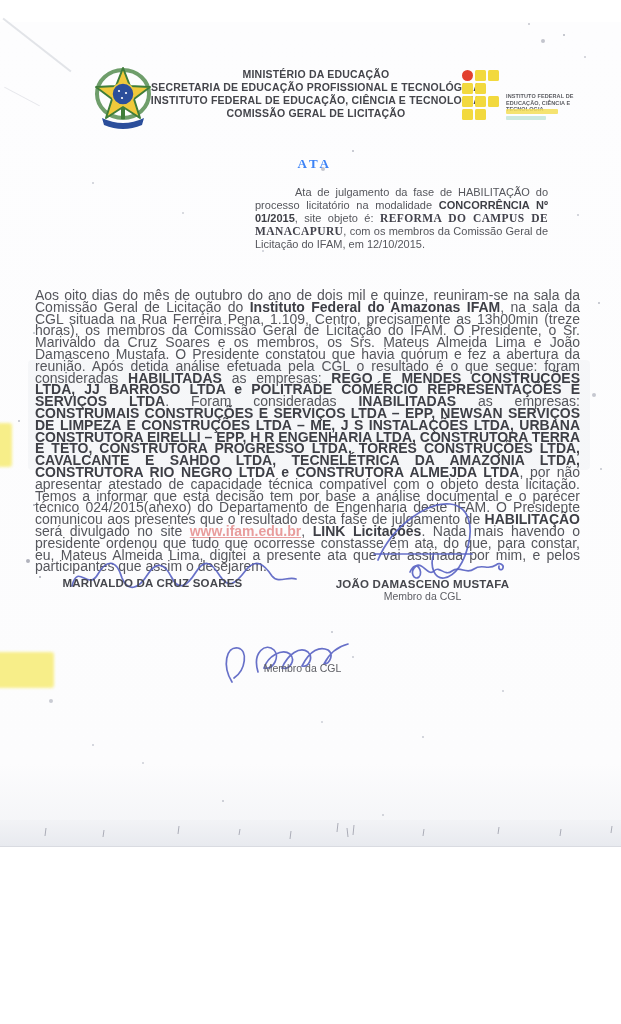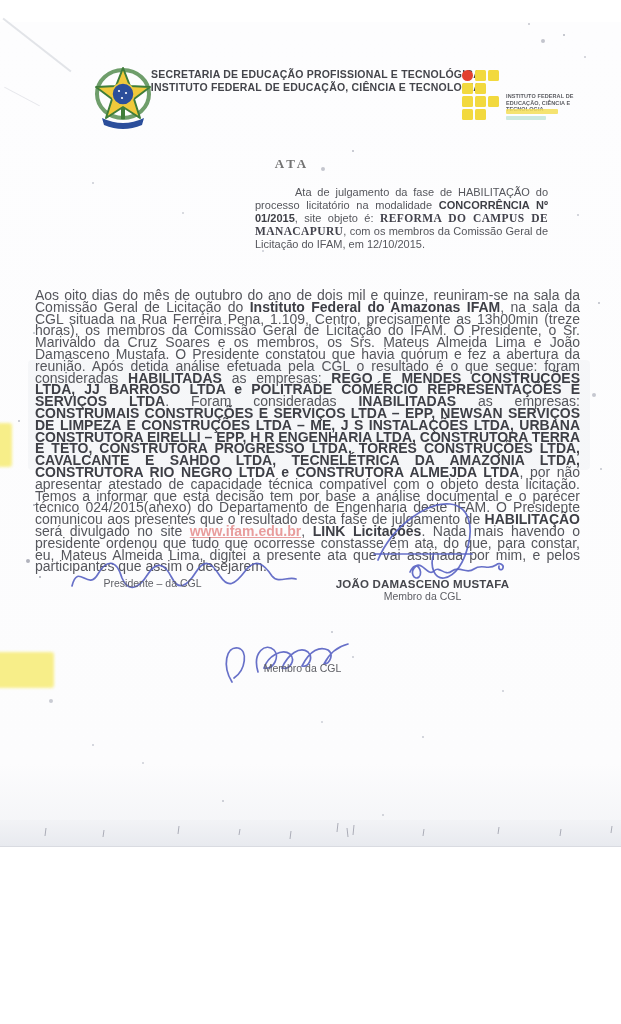--- a/index.html
+++ b/index.html
@@ -23,23 +23,23 @@
   .if-cell.circle{border-radius:50%;background:var(--logo_circle,#e2402f);}
   .if-cell.empty{background:transparent;}
   .if-text{
     position:absolute;left:506px;top:93px;width:100px;
     font-size:5.5px;line-height:6.5px;color:#5a5b60;font-weight:bold;letter-spacing:.1px;
   }
   .if-bar{position:absolute;left:506px;top:109px;width:52px;height:5px;background:#f3de58;opacity:.85;border-radius:1px;}
   .if-bar2{position:absolute;left:506px;top:116px;width:40px;height:4px;background:#bfe3d8;opacity:.8;border-radius:1px;}
   
   .doc-title{
-    position:absolute;left:252px;top:156px;width:80px;text-align:center;
+    position:absolute;left:252px;top:156px;width:80px;text-align:right;
     font-family:"Liberation Serif","DejaVu Serif",serif;font-weight:bold;
-    font-size:13px;letter-spacing:3px;color:#737373;
+    font-size:13px;letter-spacing:3px;color:#3b82f6;
   }
   .intro{
     position:absolute;left:255px;top:186px;width:293px;
     font-size:11px;line-height:12.9px;text-align:justify;color:#55565c;text-indent:40px;
   }
   .body-par{
     position:absolute;left:35px;top:290px;width:545px;
     font-size:14px;line-height:11.8px;text-align:justify;color:#55565c;
   }
   .seg-b{font-weight:bold;color:#3e3f46;}
@@ -94,22 +94,24 @@
     <polygon points="29,2 36,20 56,21 40,33 46,52 29,41 12,52 18,33 2,21 22,20" fill="#f0c93c" stroke="#3f7d3a" stroke-width="2" stroke-linejoin="round"></polygon>
     <circle cx="29" cy="28" r="11" fill="#2b4e9b" stroke="#f0c93c" stroke-width="1.5"></circle>
     <circle cx="25" cy="25" r="1.1" fill="#fff"></circle>
     <circle cx="32" cy="27" r="1.1" fill="#fff"></circle>
     <circle cx="28" cy="32" r="1.1" fill="#fff"></circle>
     <path d="M8,52 Q29,62 50,52 L48,59 Q29,67 10,59 Z" fill="#2b4e9b"></path>
     <rect x="27" y="41" width="4" height="12" fill="#3f7d3a"></rect>
   </svg>
 
   <div class="header-block">
+    <div>MINISTÉRIO DA EDUCAÇÃO</div>
     <div>SECRETARIA DE EDUCAÇÃO PROFISSIONAL E TECNOLÓGICA</div>
     <div>INSTITUTO FEDERAL DE EDUCAÇÃO, CIÊNCIA E TECNOLOGIA</div>
+    <div>COMISSÃO GERAL DE LICITAÇÃO</div>
   </div>
 
   <div class="if-logo">
     <div class="if-grid">
       <div class="if-cell circle"></div>
       <div class="if-cell"></div>
         <div class="if-cell"></div>
       <div class="if-cell"></div>
         <div class="if-cell"></div>
         <div class="if-cell empty"></div>
@@ -131,21 +133,21 @@
   <div class="doc-title">ATA</div>
 
   <div class="intro"><span>Ata de julgamento da fase de HABILITAÇÃO do processo licitatório na modalidade </span><span class="seg-b">CONCORRÊNCIA Nº 01/2015</span><span>, site objeto é: </span><span class="seg-bs">REFORMA DO CAMPUS DE MANACAPURU</span><span>, com os membros da Comissão Geral de Licitação do IFAM, em 12/10/2015.</span></div>
 
   <div class="body-par"><span>Aos oito dias do mês de outubro do ano de dois mil e quinze, reuniram-se na sala da Comissão Geral de Licitação do </span><span class="seg-b">Instituto Federal do Amazonas IFAM</span><span>, na sala da CGL situada na Rua Ferreira Pena, 1.109, Centro, precisamente as 13h00min (treze horas), os membros da Comissão Geral de Licitação do IFAM. O Presidente, o Sr. Marivaldo da Cruz Soares e os membros, os Srs. Mateus Almeida Lima e João Damasceno Mustafa. O Presidente constatou que havia quórum e fez a abertura da reunião. Após detida análise efetuada pela CGL o resultado é o que segue: foram consideradas </span><span class="seg-b">HABILITADAS</span><span> as empresas: </span><span class="seg-b">REGO E MENDES CONSTRUÇÕES LTDA, JJ BARROSO LTDA e POLITRADE COMÉRCIO REPRESENTAÇÕES E SERVIÇOS LTDA</span><span>. Foram consideradas </span><span class="seg-b">INABILITADAS</span><span> as empresas: </span><span class="seg-b">CONSTRUMAIS CONSTRUÇÕES E SERVIÇOS LTDA – EPP, NEWSAN SERVIÇOS DE LIMPEZA E CONSTRUÇÕES LTDA – ME, J S INSTALAÇÕES LTDA, URBANA CONSTRUTORA EIRELLI – EPP, H R ENGENHARIA LTDA, CONSTRUTORA TERRA E TETO, CONSTRUTORA PROGRESSO LTDA, TORRES CONSTRUÇÕES LTDA, CAVALCANTE E SAHDO LTDA, TECNELÉTRICA DA AMAZONIA LTDA, CONSTRUTORA RIO NEGRO LTDA e CONSTRUTORA ALMEJDA LTDA</span><span>, por não apresentar atestado de capacidade técnica compatível com o objeto desta licitação. Temos a informar que esta decisão tem por base a análise documental e o parecer técnico 024/2015(anexo) do Departamento de Engenharia deste IFAM. O Presidente comunicou aos presentes que o resultado desta fase de julgamento de </span><span class="seg-b">HABILITAÇÃO</span><span> será divulgado no site </span><span class="seg-l">www.ifam.edu.br</span><span>, </span><span class="seg-b">LINK Licitações</span><span>. Nada mais havendo o presidente ordenou que tudo que ocorresse constasse em ata, do que, para constar, eu, Mateus Almeida Lima, digitei a presente ata que vai assinada por mim, e pelos participantes que assim o desejarem.</span></div>
 
   <svg class="sig-svg" style="left:68px;top:554px;" width="235" height="46" viewBox="0 0 235 46">
     <path d="M4,32 C10,8 20,38 30,20 C38,6 48,4 54,24 C60,38 70,36 80,20 C88,8 96,8 104,24 C110,36 118,34 128,18 C136,6 142,6 152,22 C160,34 166,32 178,16 C188,4 196,10 204,22 C210,30 220,22 228,25"></path>
   </svg>
   <div class="sig-block" style="left:45px;top:577px;width:215px;">
-    <div class="sig-role">Presidente – da CGL</div>
+    <div class="sig-name">MARIVALDO DA CRUZ SOARES</div>
   </div>
 
   <svg class="sig-svg" style="left:372px;top:498px;" width="152" height="96" viewBox="0 0 152 96">
     <path d="M6,62 C20,28 55,4 78,6 C98,8 101,30 96,48 C92,64 84,78 72,80 C63,81 58,70 61,58"></path>
     <path d="M2,56 L100,56"></path>
     <path d="M38,74 C44,60 52,74 47,79 C42,83 37,74 44,68 C50,63 56,79 62,73 C68,67 72,79 80,73 C88,67 94,77 102,71 C110,65 116,73 124,67 C128,64 132,67 131,70 C130,73 126,72 127,68"></path>
   </svg>
   <div class="sig-block" style="left:330px;top:578px;width:185px;">
     <div class="sig-name">JOÃO DAMASCENO MUSTAFA</div>
     <div class="sig-role">Membro da CGL</div>

